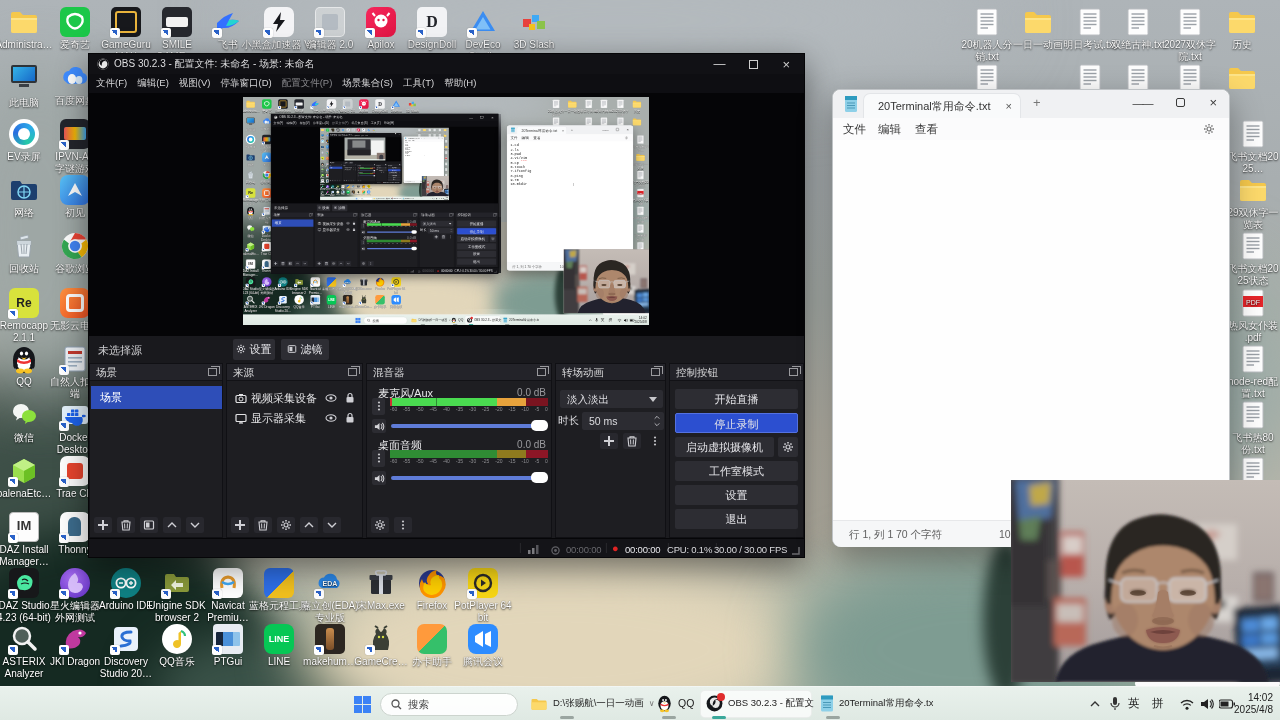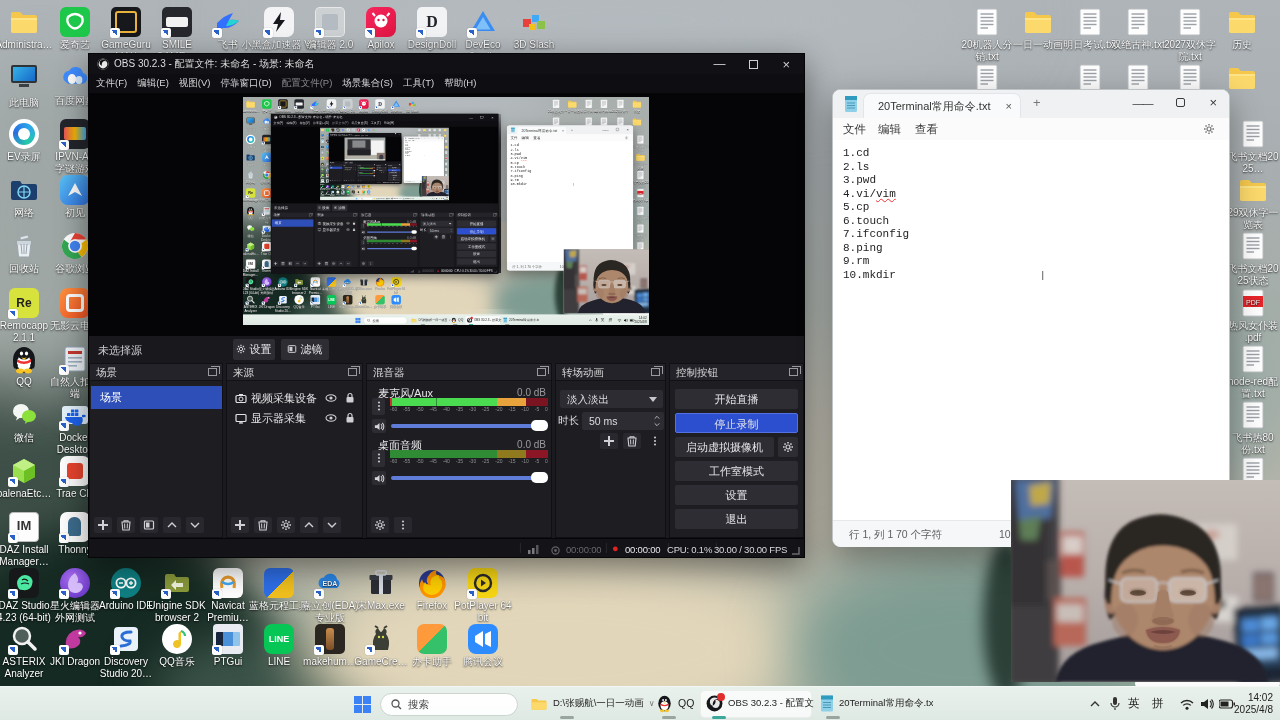--- a/index.html
+++ b/index.html
@@ -3335,33 +3335,20 @@
             <line x1="6" y1="9.4" x2="6" y2="11"></line>
             <line x1="1" y1="6" x2="2.6" y2="6"></line>
             <line x1="9.4" y1="6" x2="11" y2="6"></line>
             <line x1="2.5" y1="2.5" x2="3.6" y2="3.6"></line>
             <line x1="8.4" y1="8.4" x2="9.5" y2="9.5"></line>
             <line x1="2.5" y1="9.5" x2="3.6" y2="8.4"></line>
             <line x1="8.4" y1="3.6" x2="9.5" y2="2.5"></line>
           </g>
         </svg>
     </div>
-    <div style="position:absolute;left:0;top:50px;width:100%;height:380px;background:#fff;font-family:'Liberation Mono',monospace;font-size:11px;line-height:13.55px;color:#222">
-      <div style="position:absolute;left:10px;top:7px;white-space:pre">1.cd
-2.ls
-3.pwd
-4.vi/<span style="text-decoration:underline wavy #e33 1px">vim</span>
-5.cp
-6.touch
-7.ifconfig
-8.ping
-9.rm
-10.mkdir</div>
-      <div style="position:absolute;left:208px;top:130px;width:7px;height:12px;color:#777;font-size:12px;font-family:'Liberation Sans'">I</div>
-    </div>
     <div style="position:absolute;left:0;top:430px;width:100%;height:27px;background:#f6f7f8;border-top:1px solid #e7e8ea;border-radius:0 0 8px 8px;color:#606060;font-size:10.5px">
       <span style="position:absolute;left:16px;top:7px">行 1, 列 1</span>
       <span style="position:absolute;left:63px;top:7px">70 个字符</span>
       <span style="position:absolute;left:166px;top:7px">100%</span>
       <span style="position:absolute;left:230px;top:7px">Windows (CRLF)</span>
       <span style="position:absolute;left:330px;top:7px">UTF-8</span>
     </div>
   </div>
 
   <div id="cam">

